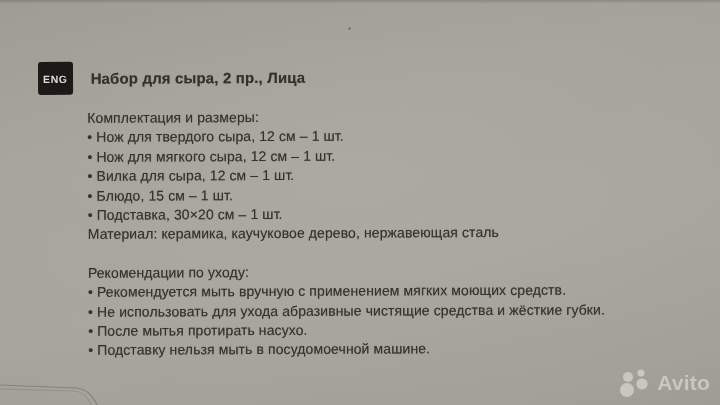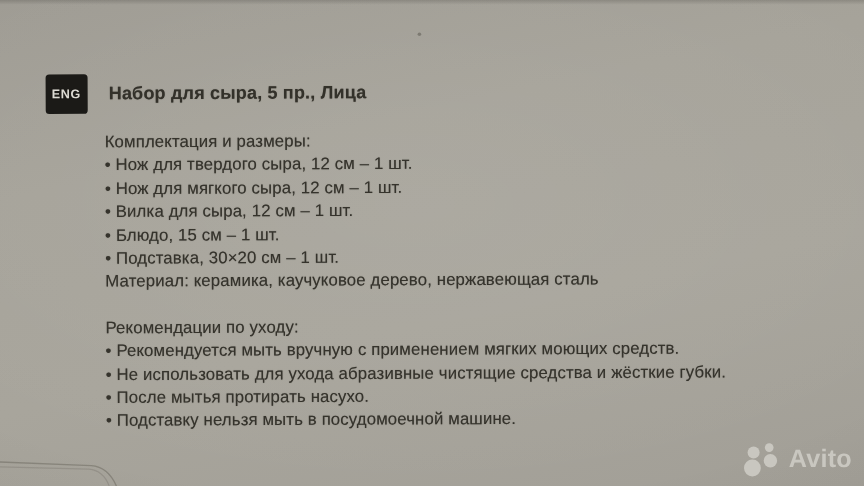--- a/index.html
+++ b/index.html
@@ -82,21 +82,21 @@
 <div class="dust-speck"></div>
 
 <svg class="corner-lines" width="130" height="28" viewBox="0 0 130 28">
   <path d="M0,8 L76,11 Q90,12 97,28" fill="none" stroke="rgba(70,68,60,0.32)" stroke-width="1.2"></path>
   <path d="M0,12 L74,14 Q86,15 91,28" fill="none" stroke="rgba(70,68,60,0.18)" stroke-width="1"></path>
 </svg>
 
 <div class="print">
   <div class="title-row">
     <span class="badge">ENG</span>
-    <h1 class="title">Набор для сыра, 5 пр., Лица</h1>
+    <h1 class="title">Набор для сыра, 2 пр., Лица</h1>
   </div>
 
   <div class="body-block">
     <div class="section section-contents">
       <div class="heading">Комплектация и размеры:</div>
       <ul class="items">
           <li>Нож для твердого сыра, 12 см – 1 шт.</li>
           <li>Нож для мягкого сыра, 12 см – 1 шт.</li>
           <li>Вилка для сыра, 12 см – 1 шт.</li>
           <li>Блюдо, 15 см – 1 шт.</li>

